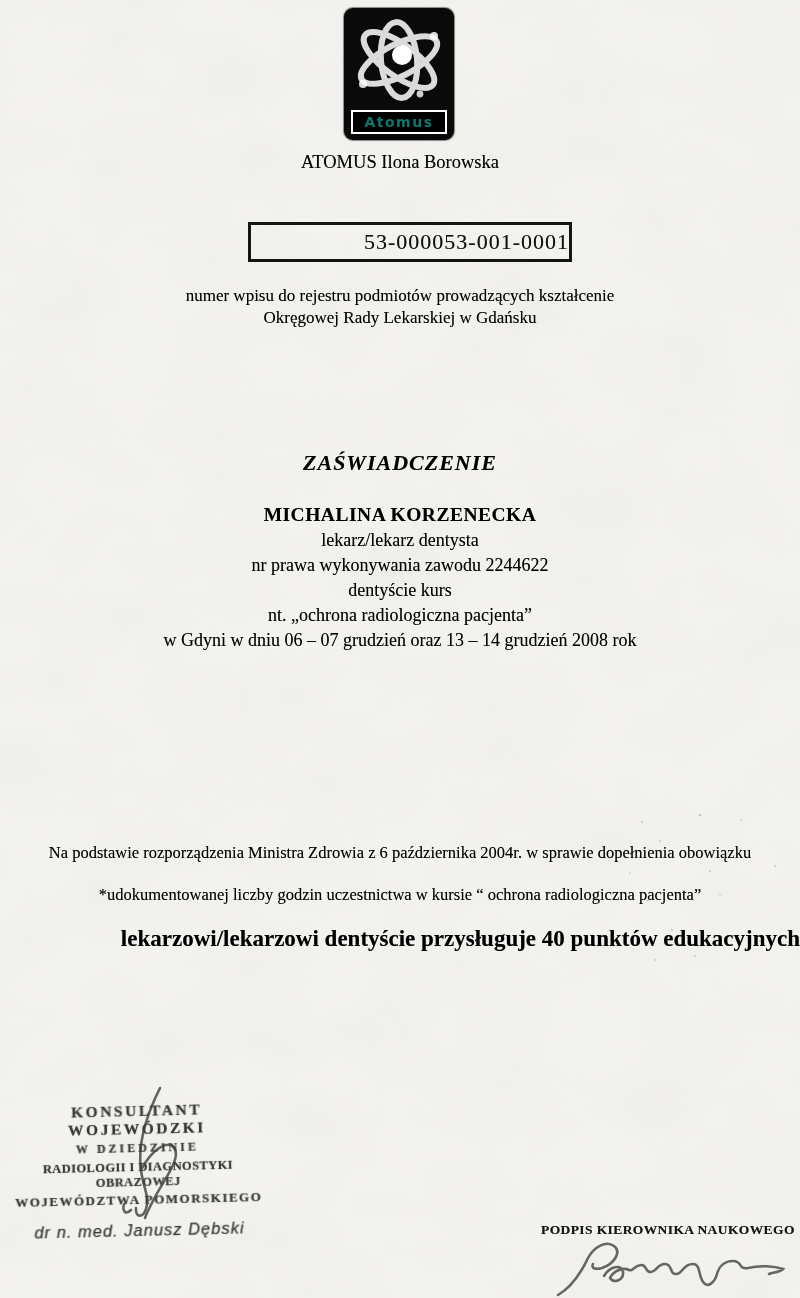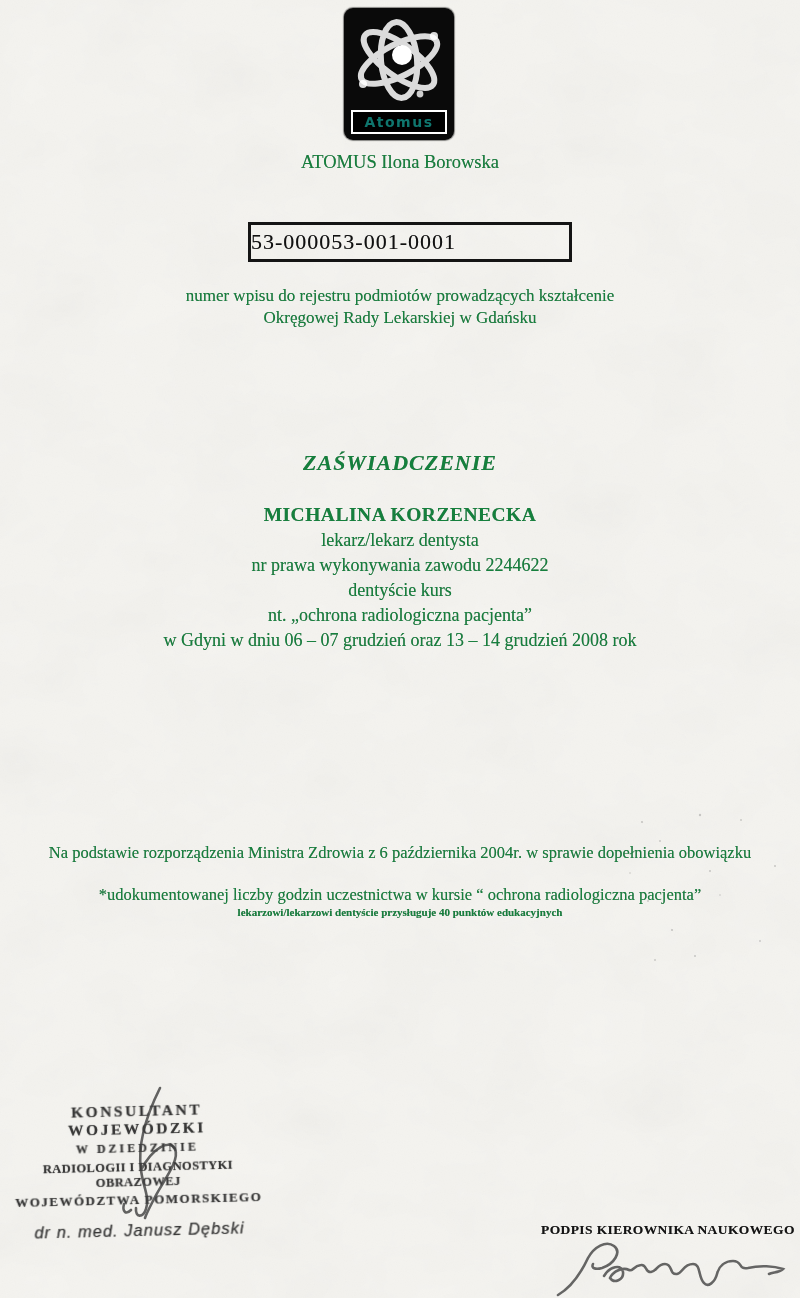--- a/index.html
+++ b/index.html
@@ -5,35 +5,35 @@
   html,body { margin:0; padding:0; background:#e9e8e4; }
   .page {
     position:relative; width:800px; height:1298px; margin:0 auto;
     background:#f5f4f0; overflow:hidden;
     font-family:"Liberation Serif", serif; color:#161616;
   }
   .texture { position:absolute; left:0; top:0; pointer-events:none; }
 
   
   .tl { position:absolute; left:0; width:100%; text-align:center; white-space:nowrap;
-        color:#15803d; text-shadow:0 0 0.4px rgba(40,40,40,.45); }
+        color:#000000; text-shadow:0 0 0.4px rgba(40,40,40,.45); }
   .bold { font-weight:bold; }
 
   
   .logo { position:absolute; left:344px; top:8px; width:110px; height:132px;
           background:#0a0a0a; border-radius:9px; box-shadow:0 0 1px 1px rgba(0,0,0,.45); }
   .logo svg.atom { position:absolute; left:2px; top:2px; filter:blur(.4px); }
   .logo-bar { position:absolute; left:7px; right:7px; bottom:6px; height:20px;
           border:2px solid #fff; background:#000; color:#0f766e;
           font-family:"DejaVu Sans", sans-serif; font-weight:bold; font-size:14px;
           line-height:20px; text-align:center; letter-spacing:1.5px; }
 
   
   .reg-box { position:absolute; left:248px; top:222px; width:318px; height:34px;
-          border:3px solid #141414; text-align:left; line-height:34px;
+          border:3px solid #141414; text-align:right; line-height:34px;
           font-size:22px; letter-spacing:1px; color:#111;
           text-shadow:0 0 .4px rgba(40,40,40,.5); }
 
   
   .stamp { position:absolute; left:4px; top:1102px; width:268px;
           transform:rotate(-1.4deg); color:#232323; text-align:center;
           opacity:.9; filter:blur(.3px); text-shadow:0 0 1px rgba(25,25,25,.55); }
   .stamp .s1 { font-size:15.5px; font-weight:bold; letter-spacing:2.5px; }
   .stamp .s2 { font-size:12px;   font-weight:bold; letter-spacing:3px;  margin-top:3px; }
   .stamp .s3 { font-size:12.5px; font-weight:bold; letter-spacing:.4px; margin-top:4px; }
@@ -101,21 +101,21 @@
 
   <div class="tl bold" style="top:504px; font-size:19.5px; letter-spacing:.5px;">MICHALINA KORZENECKA</div>
   <div class="tl" style="top:530px; font-size:18px;">lekarz/lekarz dentysta</div>
   <div class="tl" style="top:555px; font-size:18px;">nr prawa wykonywania zawodu 2244622</div>
   <div class="tl" style="top:580px; font-size:18px;">dentyście kurs</div>
   <div class="tl" style="top:605px; font-size:18px;">nt. „ochrona radiologiczna pacjenta”</div>
   <div class="tl" style="top:630px; font-size:18px;">w Gdyni w dniu 06 – 07 grudzień oraz 13 – 14 grudzień 2008 rok</div>
 
   <div class="tl" style="top:843px; font-size:16.5px;">Na podstawie rozporządzenia Ministra Zdrowia z 6 października 2004r. w sprawie dopełnienia obowiązku</div>
   <div class="tl" style="top:885px; font-size:16.5px;">*udokumentowanej liczby godzin uczestnictwa w kursie “ ochrona radiologiczna pacjenta”</div>
-  <div class="tl bold" style="top:906px; font-size:11px;">lekarzowi/lekarzowi dentyście przysługuje 40 punktów edukacyjnych</div>
+  <div class="tl bold" style="top:926px; font-size:23px;text-align:right;">lekarzowi/lekarzowi dentyście przysługuje 40 punktów edukacyjnych</div>
 
   <div class="stamp">
     <div class="s1">KONSULTANT WOJEWÓDZKI</div>
     <div class="s2">W DZIEDZINIE</div>
     <div class="s3">RADIOLOGII I DIAGNOSTYKI OBRAZOWEJ</div>
     <div class="s4">WOJEWÓDZTWA POMORSKIEGO</div>
     <div class="s5">dr n. med. Janusz Dębski</div>
   </div>
 
   <svg class="sig" style="left:96px; top:1084px;" width="110" height="142" viewBox="0 0 110 142">

